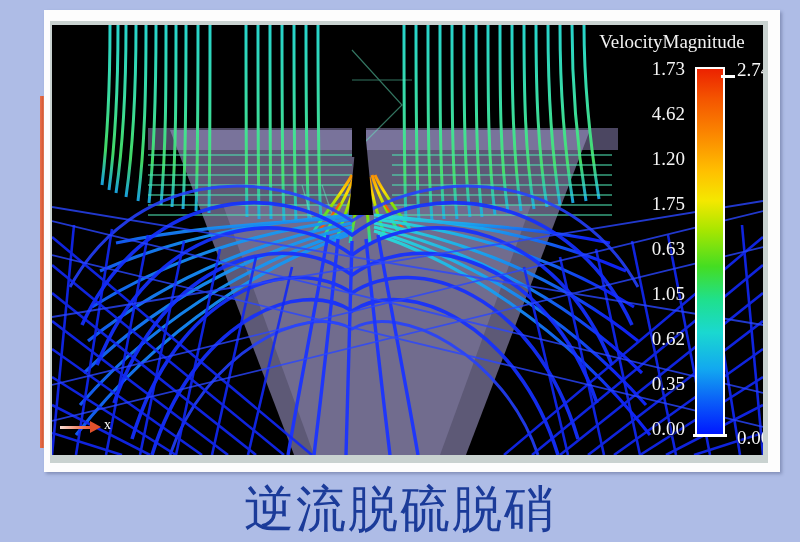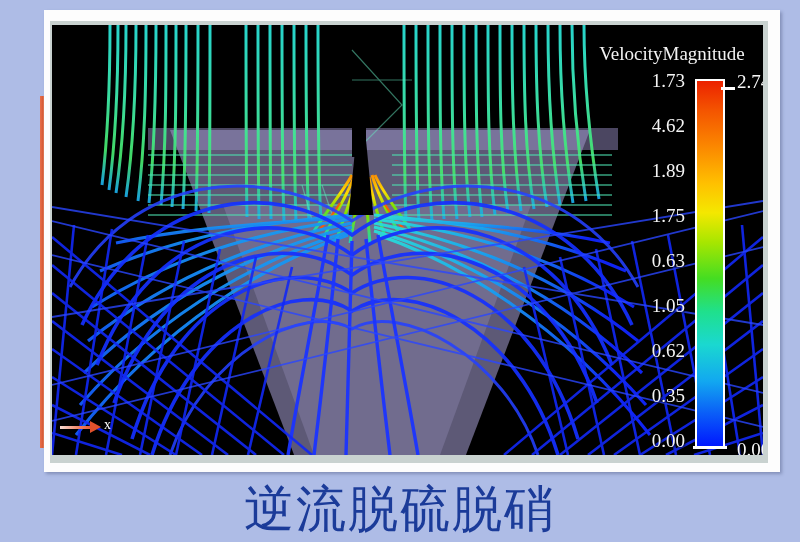--- a/index.html
+++ b/index.html
@@ -54,21 +54,21 @@
   #nozzle{
     position:absolute;left:287px;top:100px;width:44px;height:90px;
     background:#000;
     clip-path:polygon(42% 0%,58% 0%,78% 100%,22% 100%);
   }
   #nozzle-stem{
     position:absolute;left:300px;top:92px;width:14px;height:40px;background:#000;
   }
 
   
-  #colorbar-group{position:absolute;left:585px;top:18px;width:128px;height:412px;}
+  #colorbar-group{position:absolute;left:585px;top:6px;width:128px;height:412px;}
   #colorbar-title{
     position:absolute;left:-60px;top:0px;width:190px;text-align:center;
     color:#f2f2f2;font-family:"Liberation Serif",serif;font-size:19px;
     text-shadow:0 0 2px #000;white-space:nowrap;
   }
   #colorbar-bar{
     position:absolute;left:58px;top:36px;width:26px;height:366px;
     border:2px solid #ffffff;
     background:linear-gradient(to bottom,
       #ec2200 0%,
@@ -332,21 +332,21 @@
 
     <div id="nozzle"></div>
     <div id="nozzle-stem"></div>
 
     <div id="colorbar-group">
       <div id="colorbar-title">VelocityMagnitude</div>
       <div id="colorbar-bar"></div>
 
       <div class="cb-tick-label" style="top:27px">1.73</div>
       <div class="cb-tick-label" style="top:72px">4.62</div>
-      <div class="cb-tick-label" style="top:117px">1.89</div>
+      <div class="cb-tick-label" style="top:117px">1.20</div>
       <div class="cb-tick-label" style="top:162px">1.75</div>
       <div class="cb-tick-label" style="top:207px">0.63</div>
       <div class="cb-tick-label" style="top:252px">1.05</div>
       <div class="cb-tick-label" style="top:297px">0.62</div>
       <div class="cb-tick-label" style="top:342px">0.35</div>
       <div class="cb-tick-label" style="top:387px">0.00</div>
 
       <div id="cb-tickmark-top"></div>
       <div id="cb-tickmark-bottom"></div>
       <div class="cb-anno" id="cb-anno-top">2.74</div>

